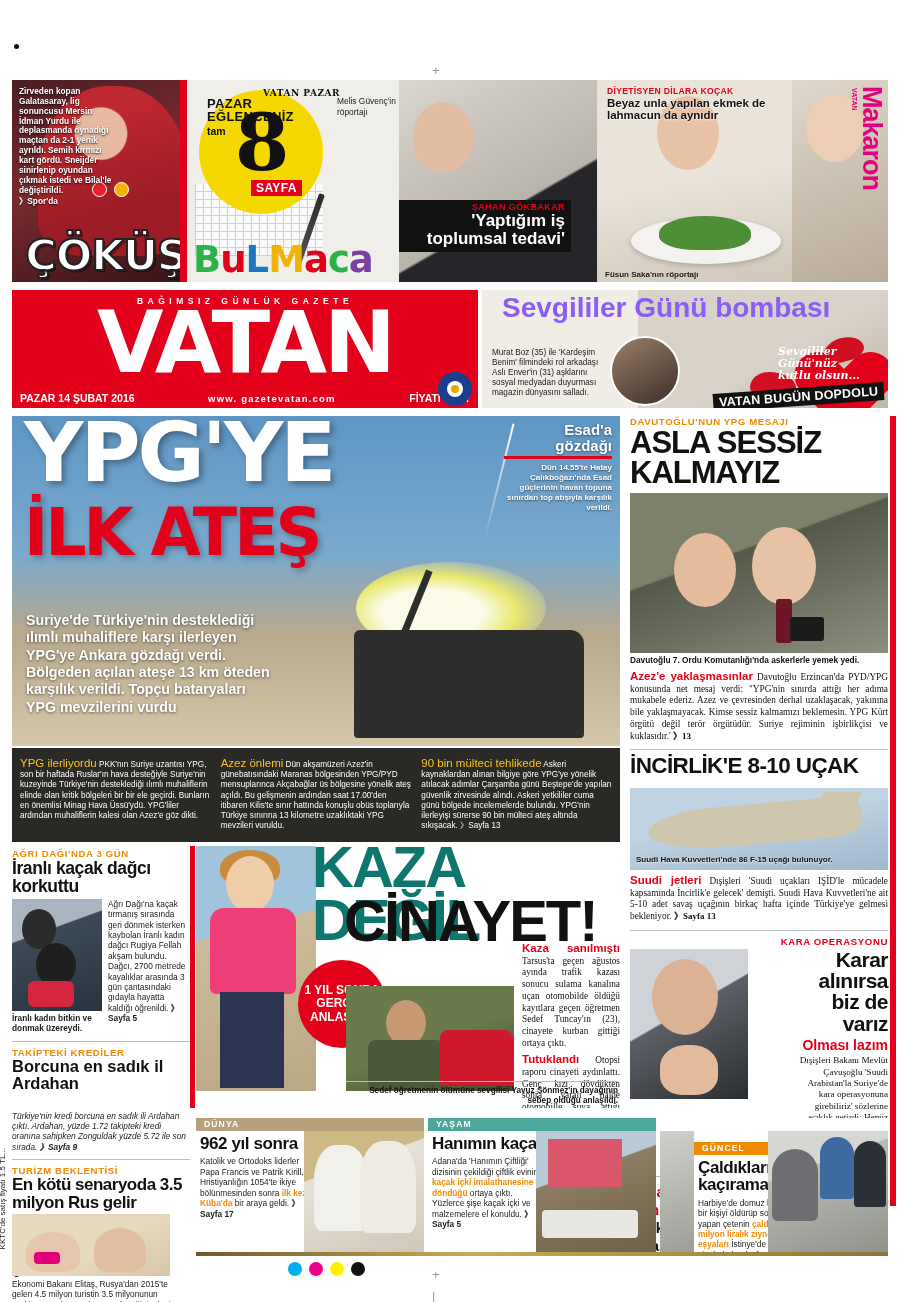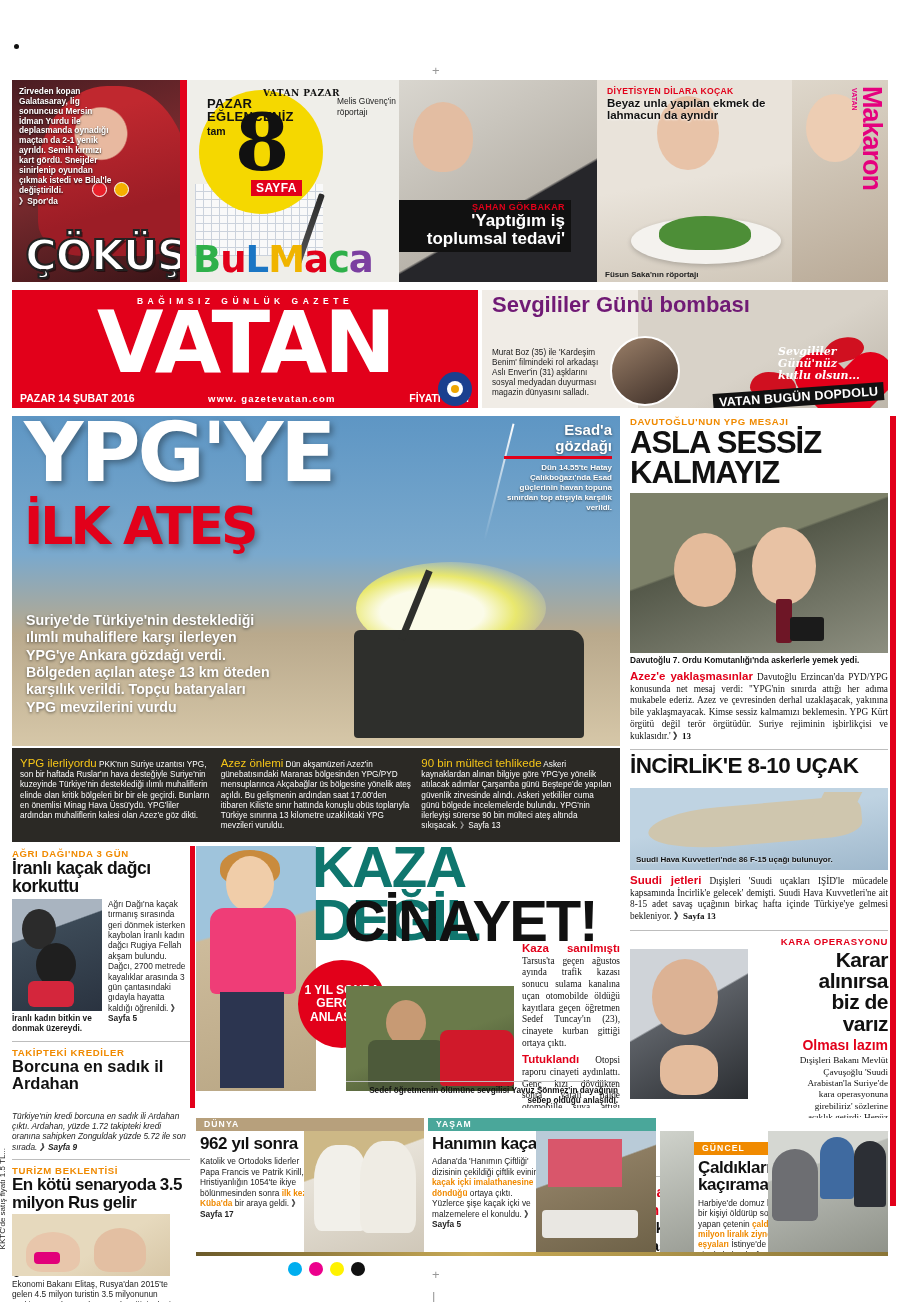--- a/index.html
+++ b/index.html
@@ -84,35 +84,35 @@
   .mast-bottom .url { font-size:9.5px; letter-spacing:1.2px; font-weight:bold;}
   .eye { position:absolute; right:6px; bottom:2px; width:34px; height:34px; border-radius:50%; background:#1b3f8f; display:flex; align-items:center; justify-content:center;}
   .eye i { width:16px; height:16px; border-radius:50%; background:#fff; display:flex; align-items:center; justify-content:center;}
   .eye i b { width:8px; height:8px; border-radius:50%; background:#f0a500; display:block;}
 
   
   .sevg { position:absolute; left:482px; top:290px; width:406px; height:118px; background:#f0ece6; overflow:hidden;}
   .sevg-photo { position:absolute; right:0; top:0; width:250px; height:118px; background:linear-gradient(150deg,#d8d2c8 0 55%, #bdb6aa 100%);}
   .shoe1 { position:absolute; right:92px; bottom:10px; width:46px; height:26px; background:#d01020; border-radius:40% 60% 50% 50%/60% 60% 40% 40%;}
   .shoe2 { position:absolute; right:24px; bottom:46px; width:42px; height:24px; background:#d01020; border-radius:50% 50% 40% 60%/60% 60% 40% 40%; transform:rotate(-18deg);}
-  .sevg-title { position:absolute; left:10px; top:4px; font-size:22px; font-weight:bold; line-height:.97; color:#701a75;}
+  .sevg-title { position:absolute; left:20px; top:4px; font-size:28px; font-weight:bold; line-height:.97; color:#8b5cf6;}
   .sevg-body { position:absolute; left:10px; top:58px; width:118px; font-size:8.2px; line-height:1.22; color:#222;}
   .sevg-circlephoto { position:absolute; left:128px; top:46px; width:70px; height:70px; border-radius:50%; background:linear-gradient(150deg,#9a7f68,#3e2f28); border:2px solid #fff;}
   .heart { position:absolute; right:24px; top:32px; width:86px; height:78px; }
   .heart::before,.heart::after{content:"";position:absolute;width:46px;height:70px;background:#e2001a;border-radius:46px 46px 0 0;top:0;}
   .heart::before{left:43px;transform:rotate(45deg);transform-origin:0 100%;}
   .heart::after{left:43px;transform:rotate(-45deg);transform-origin:100% 100%;}
   .heart-text { position:absolute; inset:0; z-index:2; display:flex; flex-direction:column; align-items:center; justify-content:center; color:#fff; font-family:"DejaVu Serif", serif; font-style:italic; font-weight:bold; font-size:11px; line-height:1.08; padding-top:6px;}
   .dopdolu { position:absolute; right:4px; bottom:2px; background:#111; color:#fff; font-size:12.5px; font-weight:bold; padding:2px 6px; transform:rotate(-4deg); letter-spacing:.2px;}
 
   
   .lead { position:absolute; left:12px; top:416px; width:608px; height:330px; overflow:hidden;
      background:linear-gradient(180deg,#5e96c4 0%, #7aa9cd 42%, #b9a98c 66%, #d6c7a8 100%); }
   .lead-line1 { position:absolute; left:12px; top:-4px; font-family:"DejaVu Sans", sans-serif; font-weight:bold; font-size:82px; line-height:1; color:#fff; text-shadow:3px 3px 6px rgba(0,0,0,.35); letter-spacing:-3px;}
-  .lead-line2 { position:absolute; left:12px; top:84px; font-family:"DejaVu Sans", sans-serif; font-weight:bold; font-size:52px; line-height:1; color:#e2001a; text-shadow:3px 3px 6px rgba(0,0,0,.28); letter-spacing:-3px;}
+  .lead-line2 { position:absolute; left:12px; top:84px; font-family:"DejaVu Sans", sans-serif; font-weight:bold; font-size:65px; line-height:1; color:#e2001a; text-shadow:3px 3px 6px rgba(0,0,0,.28); letter-spacing:-3px;}
   .lead-body { position:absolute; left:14px; top:196px; width:250px; font-size:14.2px; font-weight:bold; line-height:1.22; color:#fff; text-shadow:0 1px 3px rgba(0,0,0,.55);}
   .esad-box { position:absolute; right:8px; top:6px; width:108px; text-align:right;}
   .esad-title { font-size:15px; font-weight:bold; color:#fff; line-height:1.04; text-shadow:0 1px 3px rgba(0,0,0,.5);}
   .esad-rule { height:2.5px; background:#e2001a; margin:3px 0 4px;}
   .esad-body { font-size:8px; line-height:1.26; color:#fff; font-weight:600; text-shadow:0 1px 2px rgba(0,0,0,.6);}
   .howitzer { position:absolute; right:36px; bottom:8px; width:230px; height:108px; background:#2e2f2c; border-radius:6px 14px 4px 4px;}
   .howitzer::before { content:""; position:absolute; left:58px; top:-62px; width:7px; height:74px; background:#2e2f2c; transform:rotate(22deg); }
   .smoke { position:absolute; right:74px; bottom:92px; width:190px; height:92px; border-radius:50%;
      background:radial-gradient(ellipse at 40% 55%, #fbfbe8 0 32%, #e9e86e 52%, rgba(220,220,160,.35) 72%, rgba(255,255,255,0) 80%);}
   .tracer { position:absolute; right:120px; top:6px; width:2px; height:120px; background:linear-gradient(180deg,#fff,rgba(255,255,255,0)); transform:rotate(14deg);}
@@ -381,21 +381,21 @@
 
     <div>
       <div class="h-incirlik">İNCİRLİK'E 8-10 UÇAK</div>
       <div class="photo-jet">
         <div class="jet"></div>
         <div class="jet-tail"></div>
         <div class="jet-cap">Suudi Hava Kuvvetleri'nde 86 F-15 uçağı bulunuyor.</div>
       </div>
       <div class="serifbody">
         <b class="lead-in">Suudi jetleri</b>
-        <span>Dışişleri 'Suudi uçakları IŞİD'le mücadele kapsamında İncirlik'e gelecek' demişti. Suudi Hava Kuvvetleri'ne ait 8-15 adet savaş uçağının birkaç hafta içinde Türkiye'ye gelmesi bekleniyor.</span>
+        <span>Dışişleri 'Suudi uçakları IŞİD'le mücadele kapsamında İncirlik'e gelecek' demişti. Suudi Hava Kuvvetleri'ne ait 5-10 adet savaş uçağının birkaç hafta içinde Türkiye'ye gelmesi bekleniyor.</span>
         <b class="pg">》Sayfa 13</b>
       </div>
     </div>
 
     <div class="hr"></div>
 
     <div>
       <div class="kicker-red">KARA OPERASYONU</div>
       <div class="kara-wrap">
         <div class="photo-cavus">

